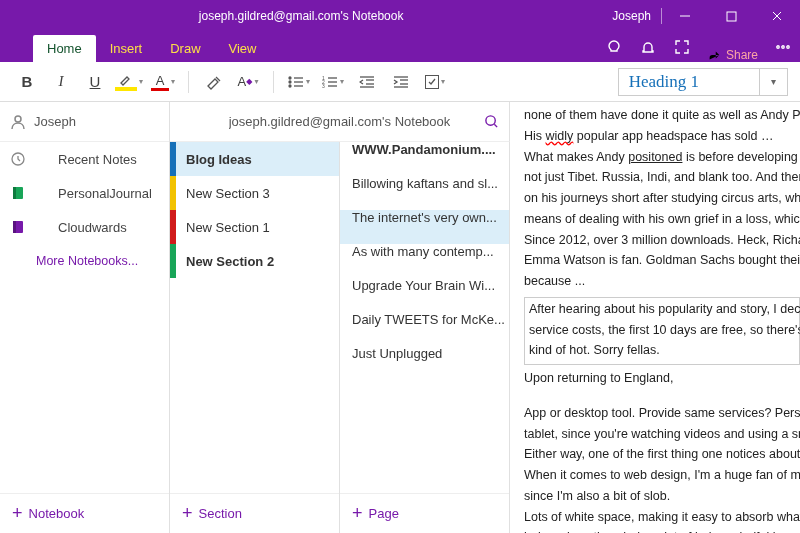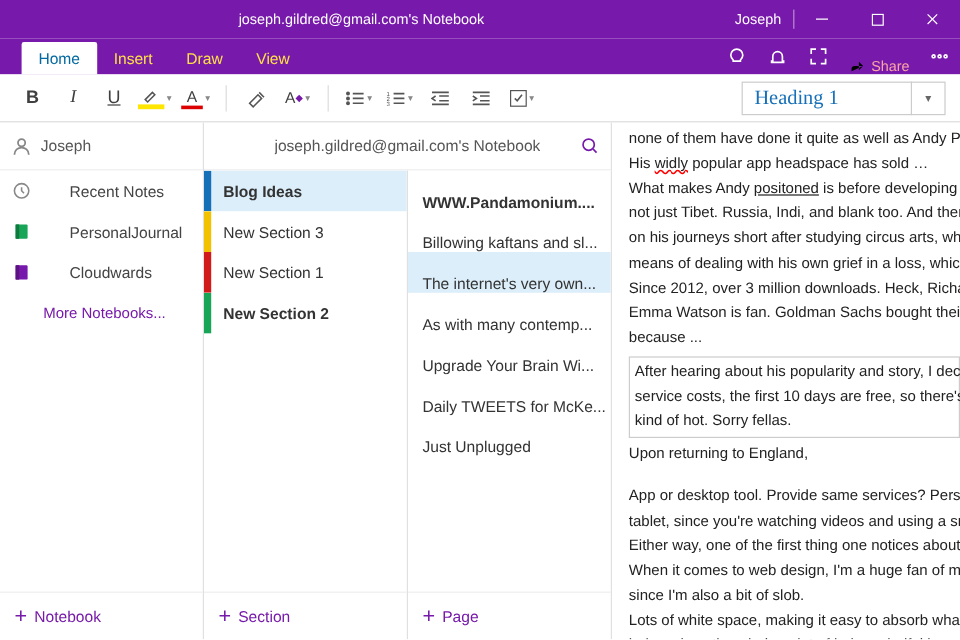--- a/index.html
+++ b/index.html
@@ -5,21 +5,21 @@
   * { box-sizing: border-box; margin: 0; padding: 0; font-family: "Segoe UI", Arial, sans-serif; }
   body { width: 800px; height: 533px; overflow: hidden; background: #fff; display: flex; flex-direction: column; }
   .titlebar { height: 32px; background: #7719AA; color: #fff; display: flex; align-items: center; font-size: 12px; }
   .titlebar .center { flex: 1; text-align: center; }
   .titlebar .user { padding: 0 10px; }
   .titlebar .sep { width:1px; height:16px; background:rgba(255,255,255,0.5); }
   .winbtn { width: 46px; height:32px; display:flex; align-items:center; justify-content:center; cursor:pointer; }
   .winbtn svg { stroke:#fff; fill:none; stroke-width:1; }
   .ribbon-tabs { height: 30px; background:#7719AA; display:flex; align-items:flex-end; padding-left:18px; }
   .ribbon-tabs .tab { padding: 6px 14px; color:#fde047; font-size:13px; cursor:pointer; }
-  .ribbon-tabs .tab.active { background:#fff; color:#0369a1; border-radius:2px 2px 0 0; }
+  .ribbon-tabs .tab.active { background:#fff; color:#14532d; border-radius:2px 2px 0 0;margin-left:15px; }
   .ribbon-tabs .spacer { flex:1; }
   .ribbon-tabs .ricon { width:34px; height:30px; display:flex; align-items:center; justify-content:center; cursor:pointer; }
   .ribbon-tabs .ricon svg { stroke:#fff; fill:none; stroke-width:1.4; }
   .ribbon-tabs .share-btn { display:flex; align-items:center; color:#fca5a5; font-size:12px; padding:0 8px; cursor:pointer; gap:5px;}
   .toolbar { height: 40px; border-bottom:1px solid #ddd; display:flex; align-items:center; padding:0 12px; gap:4px; background:#fff;}
   .tbtn { width:30px; height:30px; display:flex; align-items:center; justify-content:center; cursor:pointer; font-size:15px; color:#404040; position:relative;}
   .tbtn.bold { font-weight:bold; }
   .tbtn.italic { font-style:italic; font-family:"Times New Roman",serif;}
   .tbtn.underline { text-decoration:underline; }
   .tbtn .chev { font-size:8px; margin-left:2px; color:#888;}
@@ -40,21 +40,21 @@
   .search-row.center .mag { position:absolute; right:10px; }
   .nb-item { height:34px; display:flex; align-items:center; padding:0 10px; gap:8px; font-size:13px; color:#444; cursor:pointer; white-space:nowrap; overflow:hidden; text-overflow:ellipsis;}
   .nb-item.selected { background:#e6e6e6; }
   .nb-item .nbicon { width:16px; height:16px; flex-shrink:0;}
   .nb-item .txt { overflow:hidden; text-overflow:ellipsis;margin-left:24px; }
   .nb-item.more { color:#7719AA; padding-left:36px; font-size:12.5px;}
   .sec-item { height:34px; display:flex; align-items:center; font-size:13px; color:#333; cursor:pointer; white-space:nowrap; overflow:hidden;}
   .sec-item .bar { width:6px; height:34px; flex-shrink:0; margin-right:10px;}
   .sec-item.selected { background:#dbeef9; }
   .sec-item.bold { font-weight:600;}
-  .pg-item { height:34px; display:flex; align-items:flex-end; padding:0 12px; font-size:13px; color:#333; cursor:pointer; white-space:nowrap; overflow:hidden; text-overflow:ellipsis;}
+  .pg-item { height:34px; display:flex; align-items:flex-start; padding:0 12px; font-size:13px; color:#333; cursor:pointer; white-space:nowrap; overflow:hidden; text-overflow:ellipsis;}
   .pg-item.selected { background:#dbeef9;}
   .pg-item.bold { font-weight:600;}
   .footer { height:40px; display:flex; align-items:center; padding:0 12px; border-top:1px solid #eee; color:#7719AA; font-size:13px; cursor:pointer; gap:6px;}
   .footer .plus { font-size:18px; font-weight:300;}
   .filler { flex:1; }
   .content { flex:1; overflow:hidden; padding:4px 0 10px 14px; font-size:12.5px; color:#222; line-height:1.5;}
   .content p { margin-bottom:2px; white-space:nowrap;}
   .content .gap { height:14px;}
   .content .box { border:1px solid #ccc; padding:2px 4px; margin:4px 0; display:inline-block; }
   .squig { text-decoration: underline wavy red; text-decoration-skip-ink:none;}

